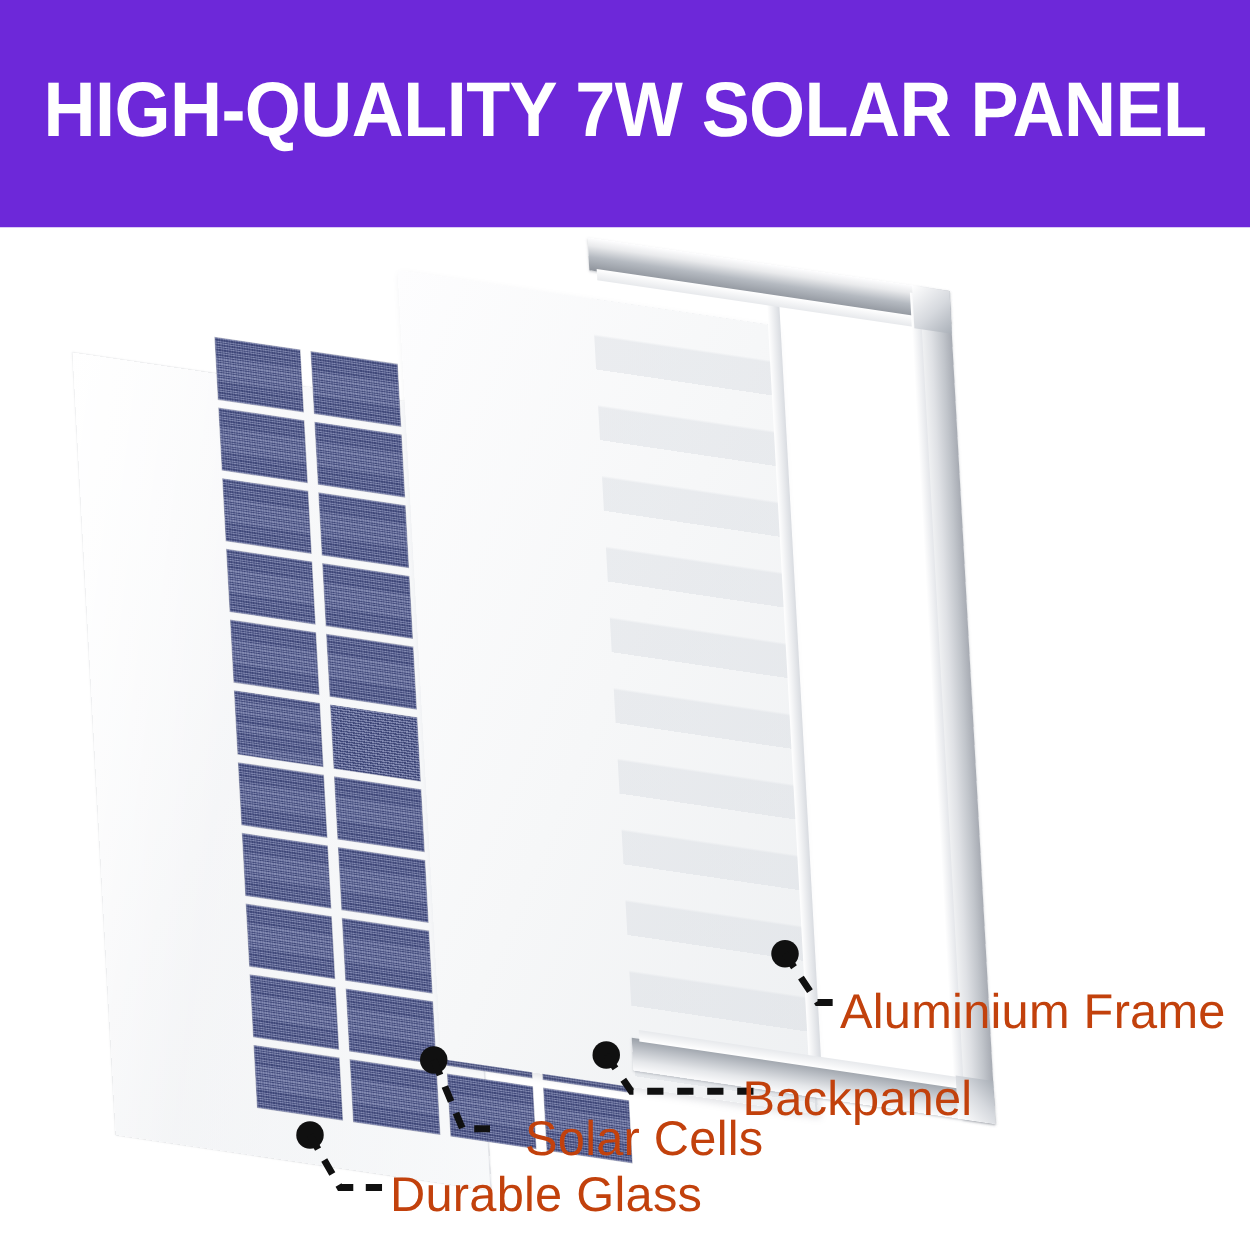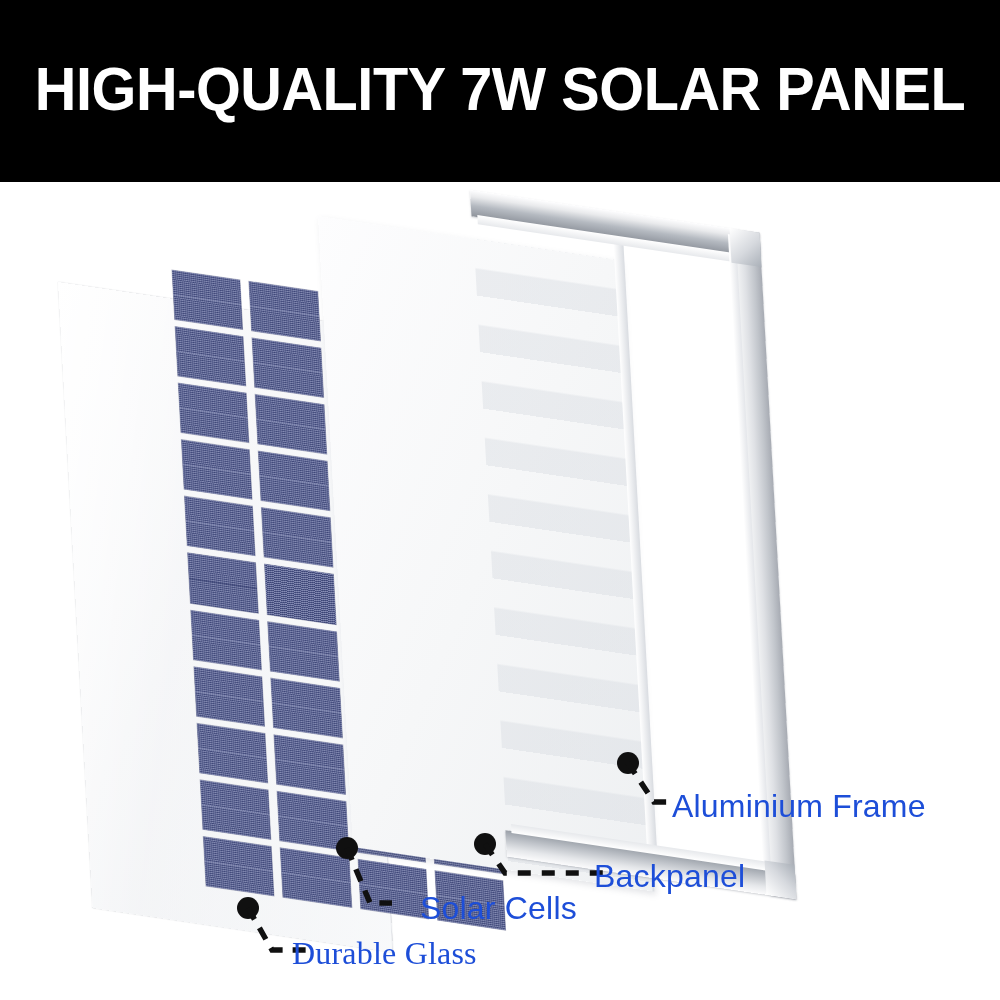--- a/index.html
+++ b/index.html
@@ -19,21 +19,21 @@
     background: #ffffff;
   }
 
   
   #banner {
     position: absolute;
     left: 0;
     top: 0;
     width: 1000px;
     height: 182px;
-    background: #000000;
+    background: #6d28d9;
     overflow: hidden;
   }
   #banner-title {
     position: absolute;
     left: 0;
     top: 0;
     width: 1000px;
     height: 182px;
     display: flex;
     align-items: center;
@@ -244,32 +244,32 @@
     height: 1000px;
     pointer-events: none;
   }
   #callouts svg {
     position: absolute;
     left: 0;
     top: 0;
   }
   .callout-label {
     position: absolute;
-    color: #1d4ed8;
+    color: #c2410c;
     font-family: "Liberation Sans", sans-serif;
     font-weight: 300;
-    font-size: 32px;
+    font-size: 39px;
     letter-spacing: 0.2px;
     white-space: nowrap;
     pointer-events: auto;
   }
   #label-aluminium-frame { left: 672px; top: 788px; }
   #label-backpanel       { left: 594px; top: 858px; }
   #label-solar-cells     { left: 396px; top: 890px; margin-left: 24px; }
-  #label-durable-glass   { left: 292px; top: 935px; font-family: Liberation Serif, serif; }
+  #label-durable-glass   { left: 312px; top: 935px; }
 </style>
 </head>
 <body>
 
 <div id="stage">
 
   <div id="banner">
     <div id="banner-title">HIGH-QUALITY 7W SOLAR PANEL</div>
   </div>
 

